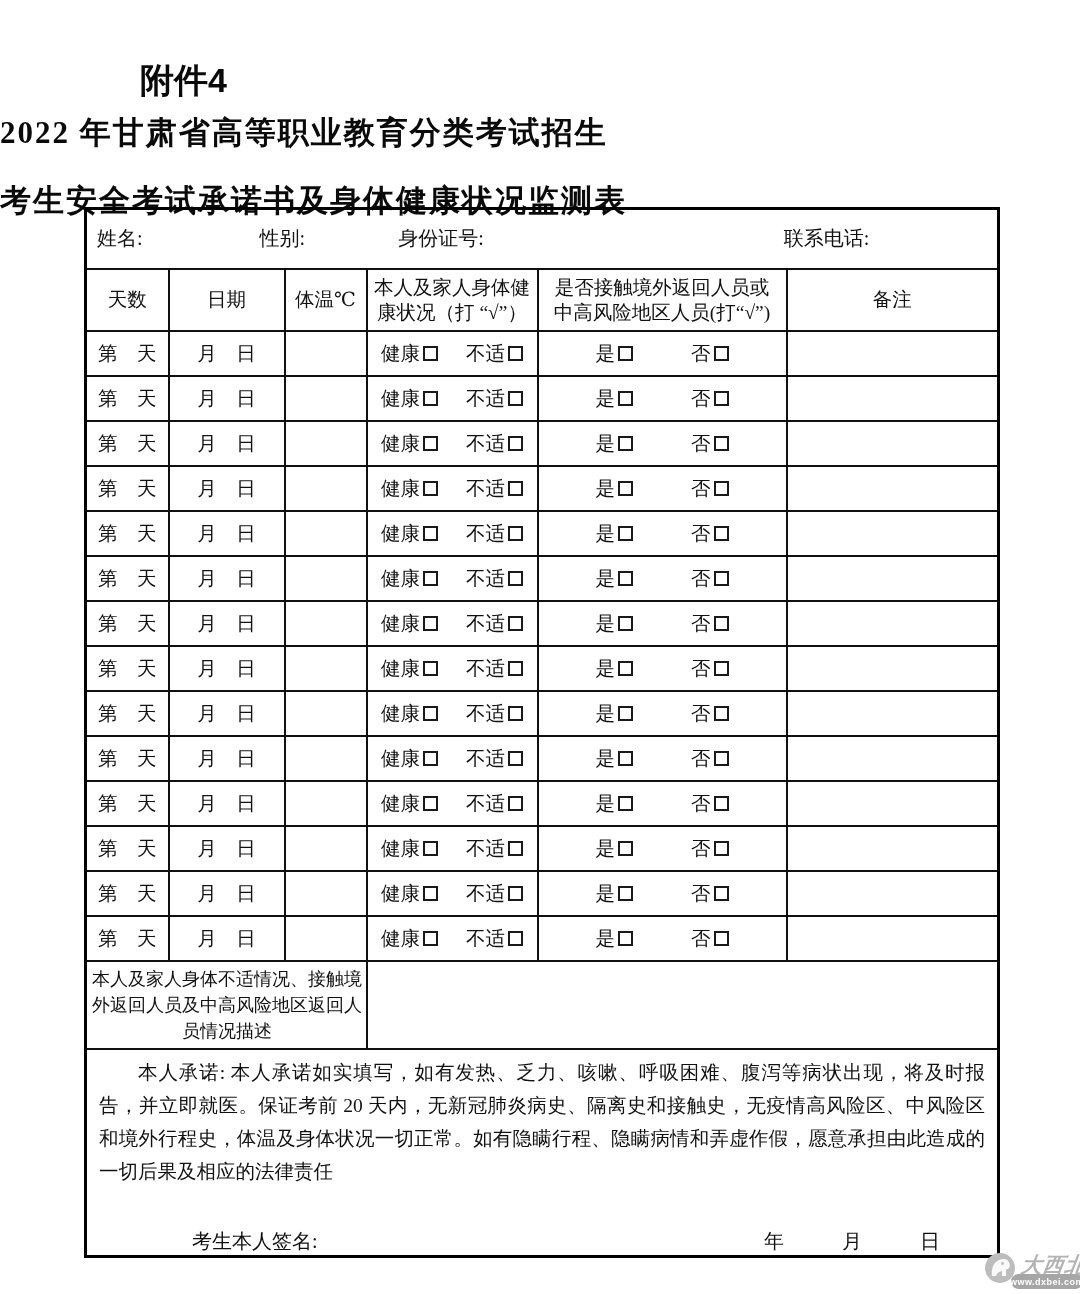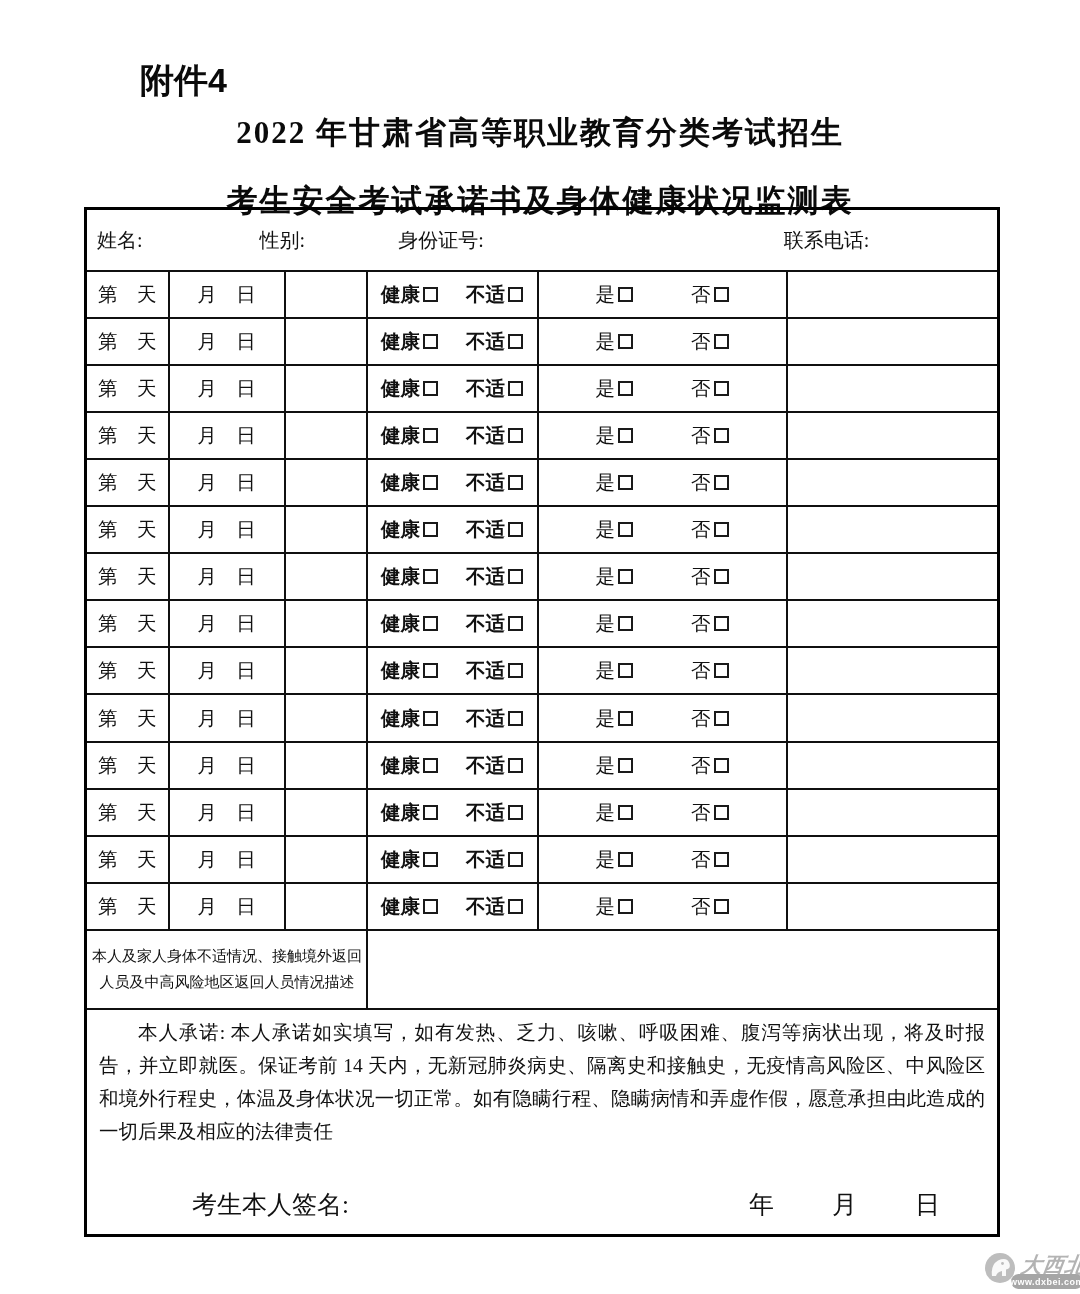--- a/index.html
+++ b/index.html
@@ -4,21 +4,21 @@
 <style>
   * { margin:0; padding:0; box-sizing:border-box; }
   html,body { width:1080px; height:1294px; background:#ffffff; overflow:hidden; }
   body { position:relative; font-family:"Liberation Serif","DejaVu Serif",serif; color:#111; }
 
   .attachment {
     position:absolute; left:140px; top:58px;
     font-family:"Liberation Sans","DejaVu Sans",sans-serif;
     font-size:34px; font-weight:700; color:#0a0a0a;
   }
-  .title-line { position:absolute; left:0; width:1080px; text-align:center;
+  .title-line { position:absolute; left:0; width:1080px; 
     font-size:31px; font-weight:700; letter-spacing:2px; color:#0a0a0a; }
   .title-1 { top:112px; }
   .title-2 { top:180px; }
 
   table.form {
     position:absolute; left:84px; top:207px;
     width:913px; height:1030px;
     border-collapse:collapse; table-layout:fixed;
     border:3px solid #000;
     font-size:19.5px;
@@ -30,35 +30,35 @@
   .info-gender { margin-left:112px; }
   .info-id { margin-left:88px; }
   .info-phone { margin-left:295px; }
 
   tr.head-row th { height:62px; text-align:center; vertical-align:middle; font-size:19.5px; }
   .th-small { font-size:18px; line-height:25px; }
 
   tr.data-row td { height:45px; text-align:center; vertical-align:middle; }
   .pre { white-space:pre;margin-top:18px; }
   .opt-group { display:flex; justify-content:center; align-items:center; }
-  .gap-health { gap:28px;font-weight:bold; }
+  .gap-health { gap:28px; }
   .gap-contact { gap:58px; }
   .opt { display:flex; align-items:center; }
   .cb { display:inline-block; width:15px; height:15px; border:2px solid #1a1a1a;
         margin-left:3px; background:#fff; }
 
   tr.desc-row td { height:79px; vertical-align:middle; }
   .desc-label { width:280px; margin:4px auto; text-align:center;
-    font-size:15px; line-height:26px; word-break:break-all; }
+    font-size:18px; line-height:26px; word-break:break-all; }
 
   tr.commit-row td { vertical-align:top; padding:6px 12px 0 12px; }
   .commit-text { font-size:19.5px; line-height:33px; text-indent:2em;
     text-align:justify; word-break:break-all; }
   .sign-line { display:flex; align-items:center; margin-top:40px;
-    padding-left:93px; padding-right:45px; font-size:25px; }
+    padding-left:93px; padding-right:45px; font-size:20px; }
   .ymd { margin-left:auto; display:flex; gap:58px; }
 
   .watermark { position:absolute; left:983px; top:1250px; width:100px; height:44px; }
   .wm-row { display:flex; align-items:flex-start; }
   .wm-brand { font-size:21px; font-weight:700; font-style:italic; color:#b3b3b3;
     transform:skewX(-8deg); margin-left:2px; margin-top:1px; letter-spacing:1px;
     white-space:nowrap; }
   .wm-pill { position:absolute; left:28px; top:24px; width:72px; height:15px;
     background:#a6a6a6; border-radius:8px; color:#fff; font-size:9px; font-weight:700;
     font-family:"Liberation Sans","DejaVu Sans",sans-serif;
@@ -83,20 +83,34 @@
   </colgroup>
   <tbody>
     <tr class="info-row">
       <td colspan="6">
         <span class="info-item">姓名:</span>
         <span class="info-item info-gender">性别:</span>
         <span class="info-item info-id">身份证号:</span>
         <span class="info-item info-phone">联系电话:</span>
       </td>
     </tr>
+    <tr class="head-row">
+      <th>天数</th>
+      <th>日期</th>
+      <th>体温℃</th>
+      <th class="th-small">
+        <div>本人及家人身体健</div>
+        <div>康状况（打 “√”）</div>
+      </th>
+      <th class="th-small">
+        <div>是否接触境外返回人员或</div>
+        <div>中高风险地区人员(打“√”)</div>
+      </th>
+      <th>备注</th>
+    </tr>
   </tbody>
   <tbody>
       <tr class="data-row">
     <td class="pre">第　天</td>
     <td class="pre">月　日</td>
     <td></td>
     <td>
       <span class="opt-group gap-health">
         <span class="opt">
           <span>健康</span>
@@ -515,21 +529,21 @@
     </tbody>
   <tbody>
     <tr class="desc-row">
       <td colspan="3">
         <div class="desc-label">本人及家人身体不适情况、接触境外返回人员及中高风险地区返回人员情况描述</div>
       </td>
       <td colspan="3"></td>
     </tr>
     <tr class="commit-row">
       <td colspan="6">
-        <p class="commit-text">本人承诺: 本人承诺如实填写，如有发热、乏力、咳嗽、呼吸困难、腹泻等病状出现，将及时报告，并立即就医。保证考前 14 天内，无新冠肺炎病史、隔离史和接触史，无疫情高风险区、中风险区和境外行程史，体温及身体状况一切正常。如有隐瞒行程、隐瞒病情和弄虚作假，愿意承担由此造成的一切后果及相应的法律责任</p>
+        <p class="commit-text">本人承诺: 本人承诺如实填写，如有发热、乏力、咳嗽、呼吸困难、腹泻等病状出现，将及时报告，并立即就医。保证考前 20 天内，无新冠肺炎病史、隔离史和接触史，无疫情高风险区、中风险区和境外行程史，体温及身体状况一切正常。如有隐瞒行程、隐瞒病情和弄虚作假，愿意承担由此造成的一切后果及相应的法律责任</p>
         <div class="sign-line">
           <span>考生本人签名:</span>
           <span style="display:inline-block;width:120px;height:24px;"></span>
           <span class="ymd">
             <span>年</span>
             <span>月</span>
             <span>日</span>
           </span>
         </div>
       </td>

